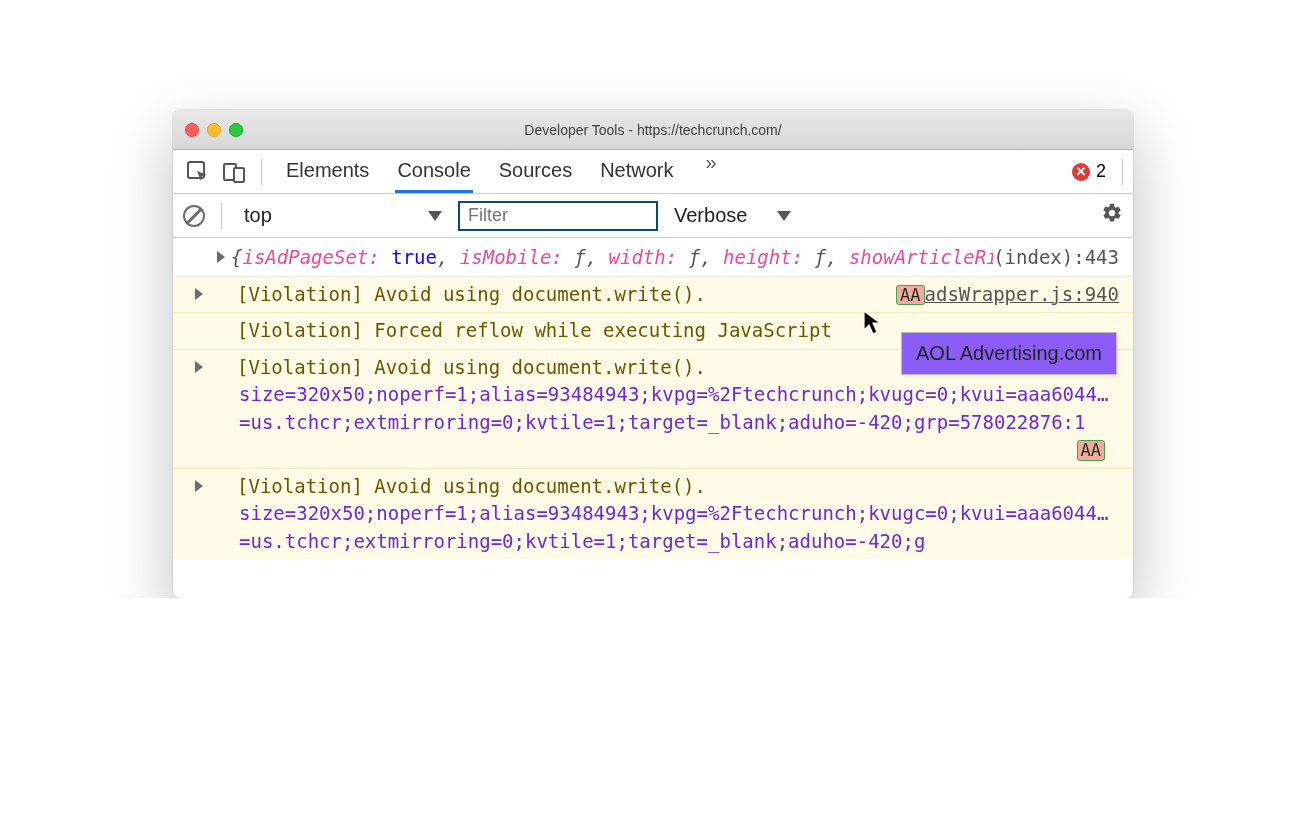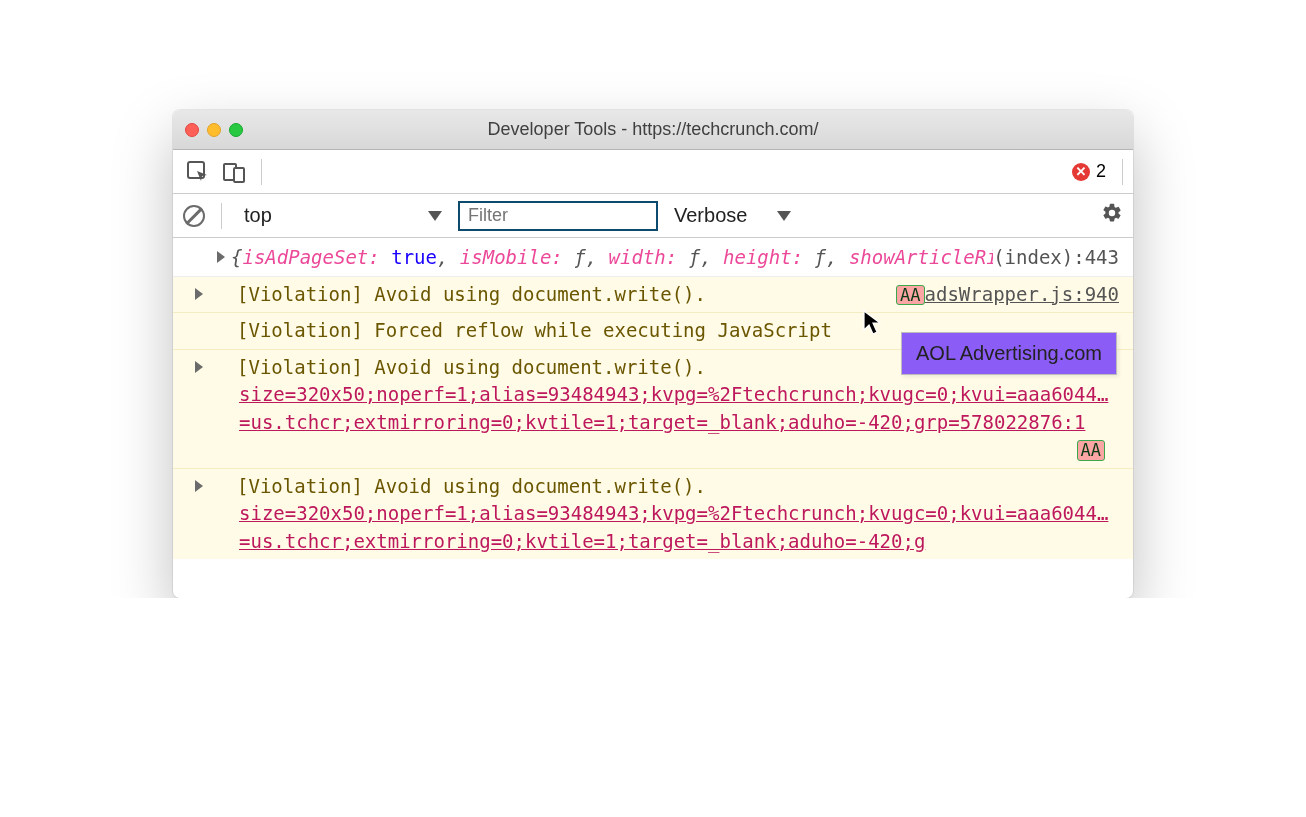--- a/index.html
+++ b/index.html
@@ -31,21 +31,21 @@
   .traffic-lights { display: flex; gap: 8px; }
   .tl { width: 14px; height: 14px; border-radius: 50%; }
   .tl-close { background: #ff5f57; border: 1px solid #e14640; }
   .tl-min   { background: #ffbd2e; border: 1px solid #e1a125; }
   .tl-max   { background: #28c940; border: 1px solid #17a82e; }
   .title {
     position: absolute;
     left: 50%;
     transform: translateX(-50%);
     color: #404040;
-    font-size: 18px;
+    font-size: 14px;
   }
   .tabs-row {
     height: 44px;
     display: flex;
     align-items: center;
     border-bottom: 1px solid #ccc;
     padding: 0 10px;
     gap: 6px;
   }
   .icon-btn {
@@ -135,21 +135,21 @@
     border-left: 8px solid #6b6b6b;
     margin-right: 6px;
     position: relative; top: -1px;
   }
   .obj-line { color: #555; font-style: italic; padding-left: 22px; white-space: nowrap; overflow: hidden; }
   .obj-key { color: #ec4899; margin-top: 40px; }
   .obj-true { color: #1a00ff; font-style: normal; }
   .warnrow { background: #fffbe7; border-bottom: 1px solid #f5edc1; }
   .warn-text { color: #6b5600; margin-left: 28px; }
   .url-text {
-    color: #be185d; text-decoration: underline;
+    color: #6d28d9; 
     word-break: break-all;
   }
   .badge-aa {
     display: inline-block;
     background: #fca5a5;
     border: 1px solid #3aa74c;
     border-radius: 3px;
     color: #0a3a14;
     font-family: ui-monospace, monospace;
     padding: 0 3px;
@@ -196,20 +196,27 @@
           <path d="M10 10 L20 14 L15 15 L14 20 Z" fill="#555"></path>
         </svg>
     </div>
     <div class="icon-btn">
       <svg width="22" height="22" viewBox="0 0 22 22">
           <rect x="1" y="3" width="12" height="16" rx="1" fill="none" stroke="#555" stroke-width="2"></rect>
           <rect x="11" y="7" width="10" height="14" rx="1" fill="#fff" stroke="#555" stroke-width="2"></rect>
         </svg>
     </div>
     <div class="vdiv"></div>
+    <div class="tabgroup">
+      <div class="tab">Elements</div>
+      <div class="tab active">Console</div>
+      <div class="tab">Sources</div>
+      <div class="tab">Network</div>
+      <div class="chevrons">»</div>
+    </div>
     <div class="errbadge">
       <div class="err-x">✕</div>
       <span>2</span>
     </div>
     <div class="endvdiv"></div>
   </div>
 
   <div class="filter-row">
     <div class="no-icon"></div>
     <div class="vdiv"></div>

